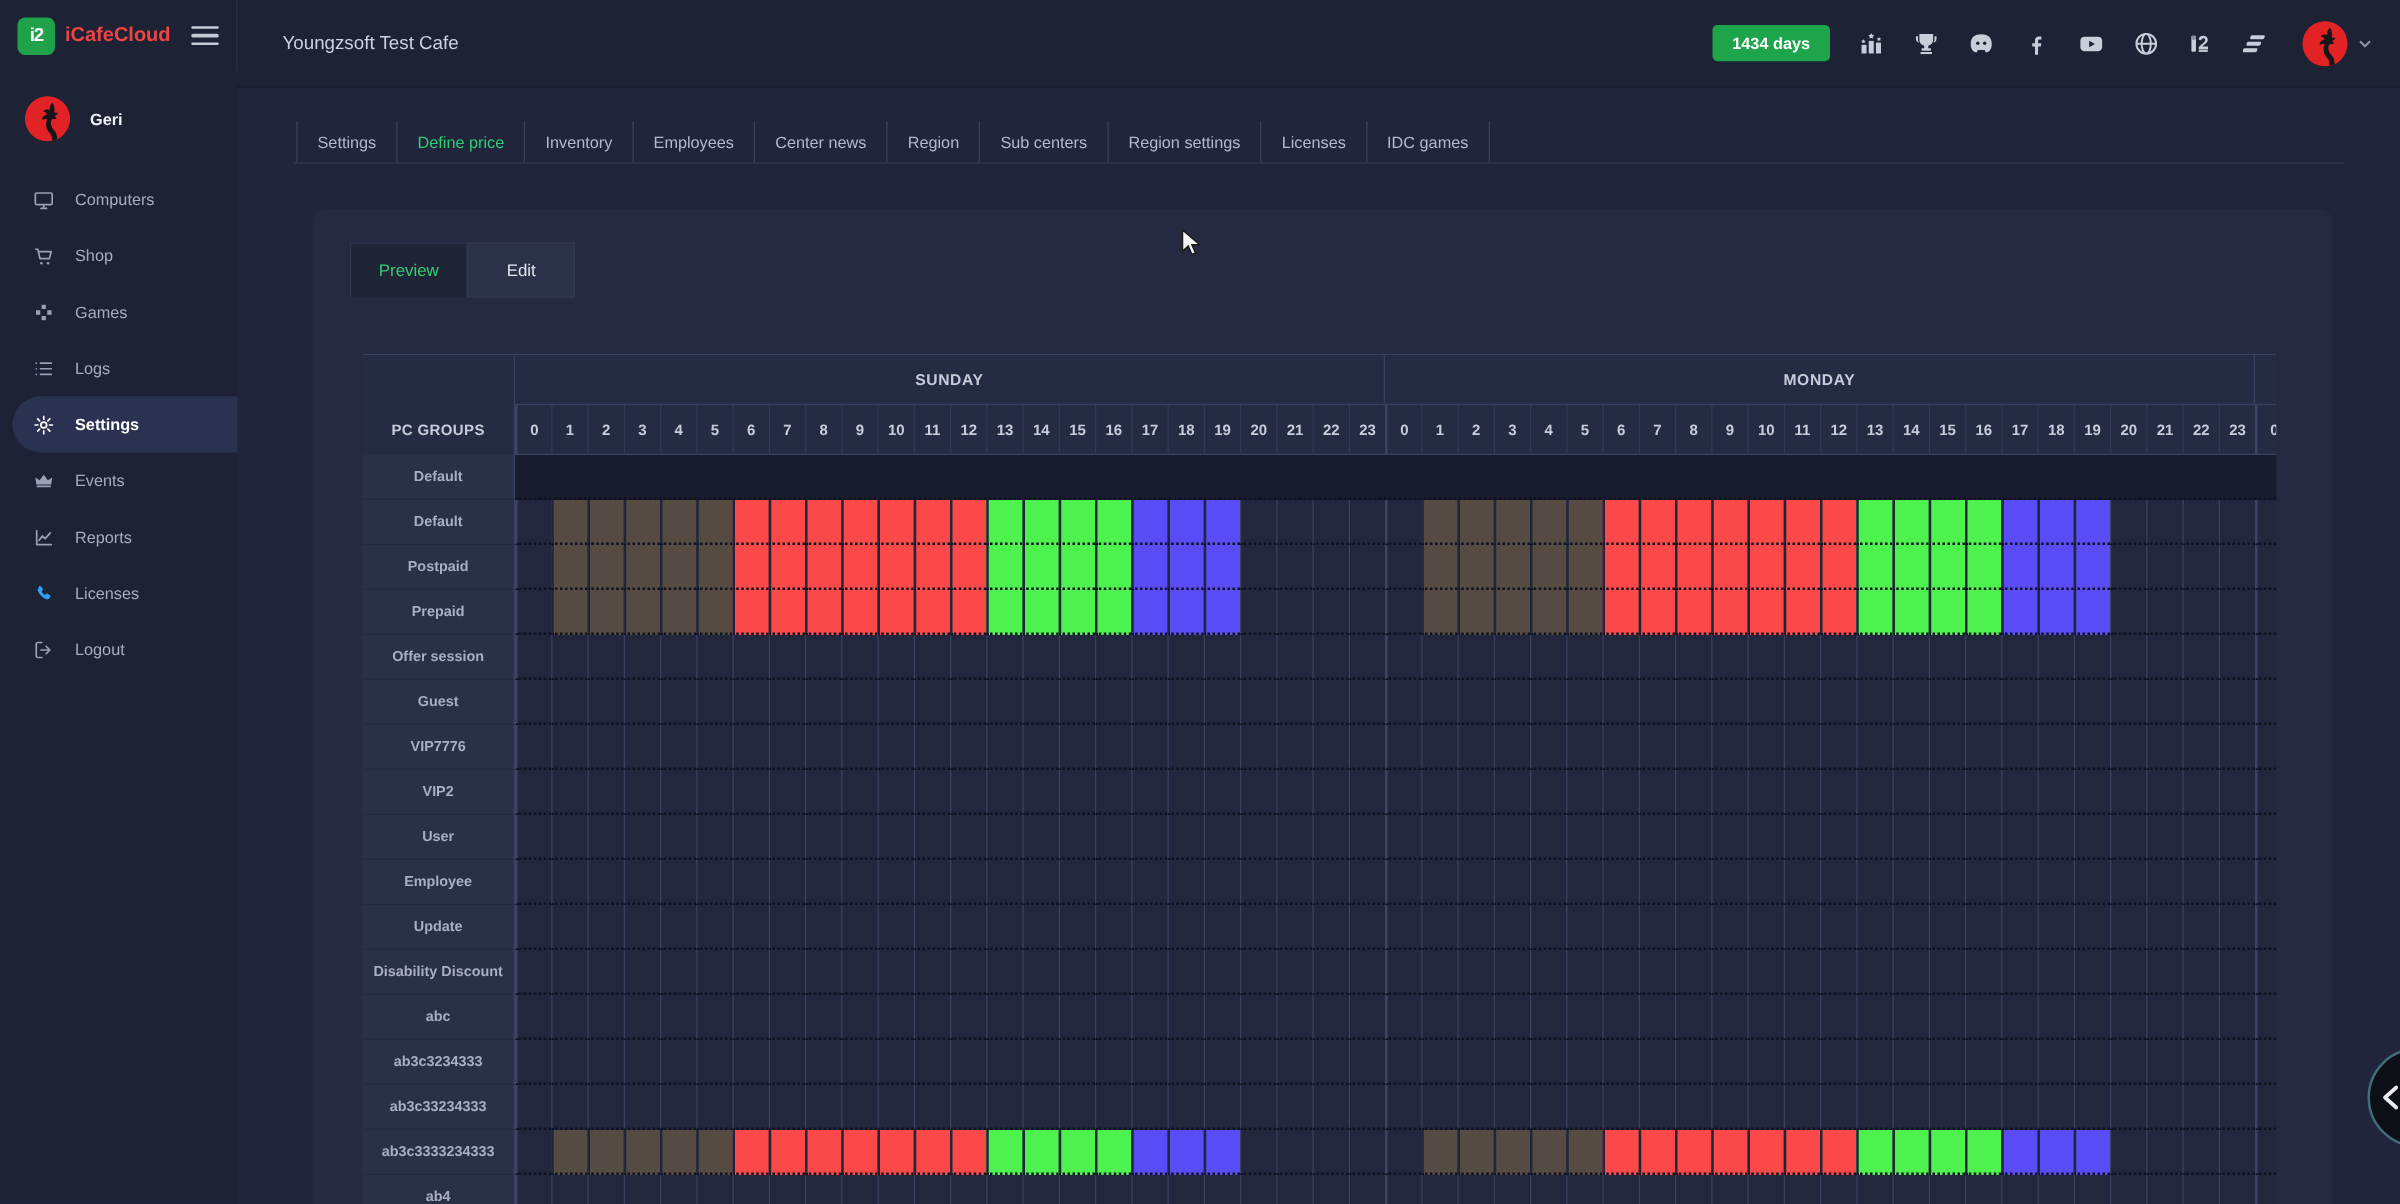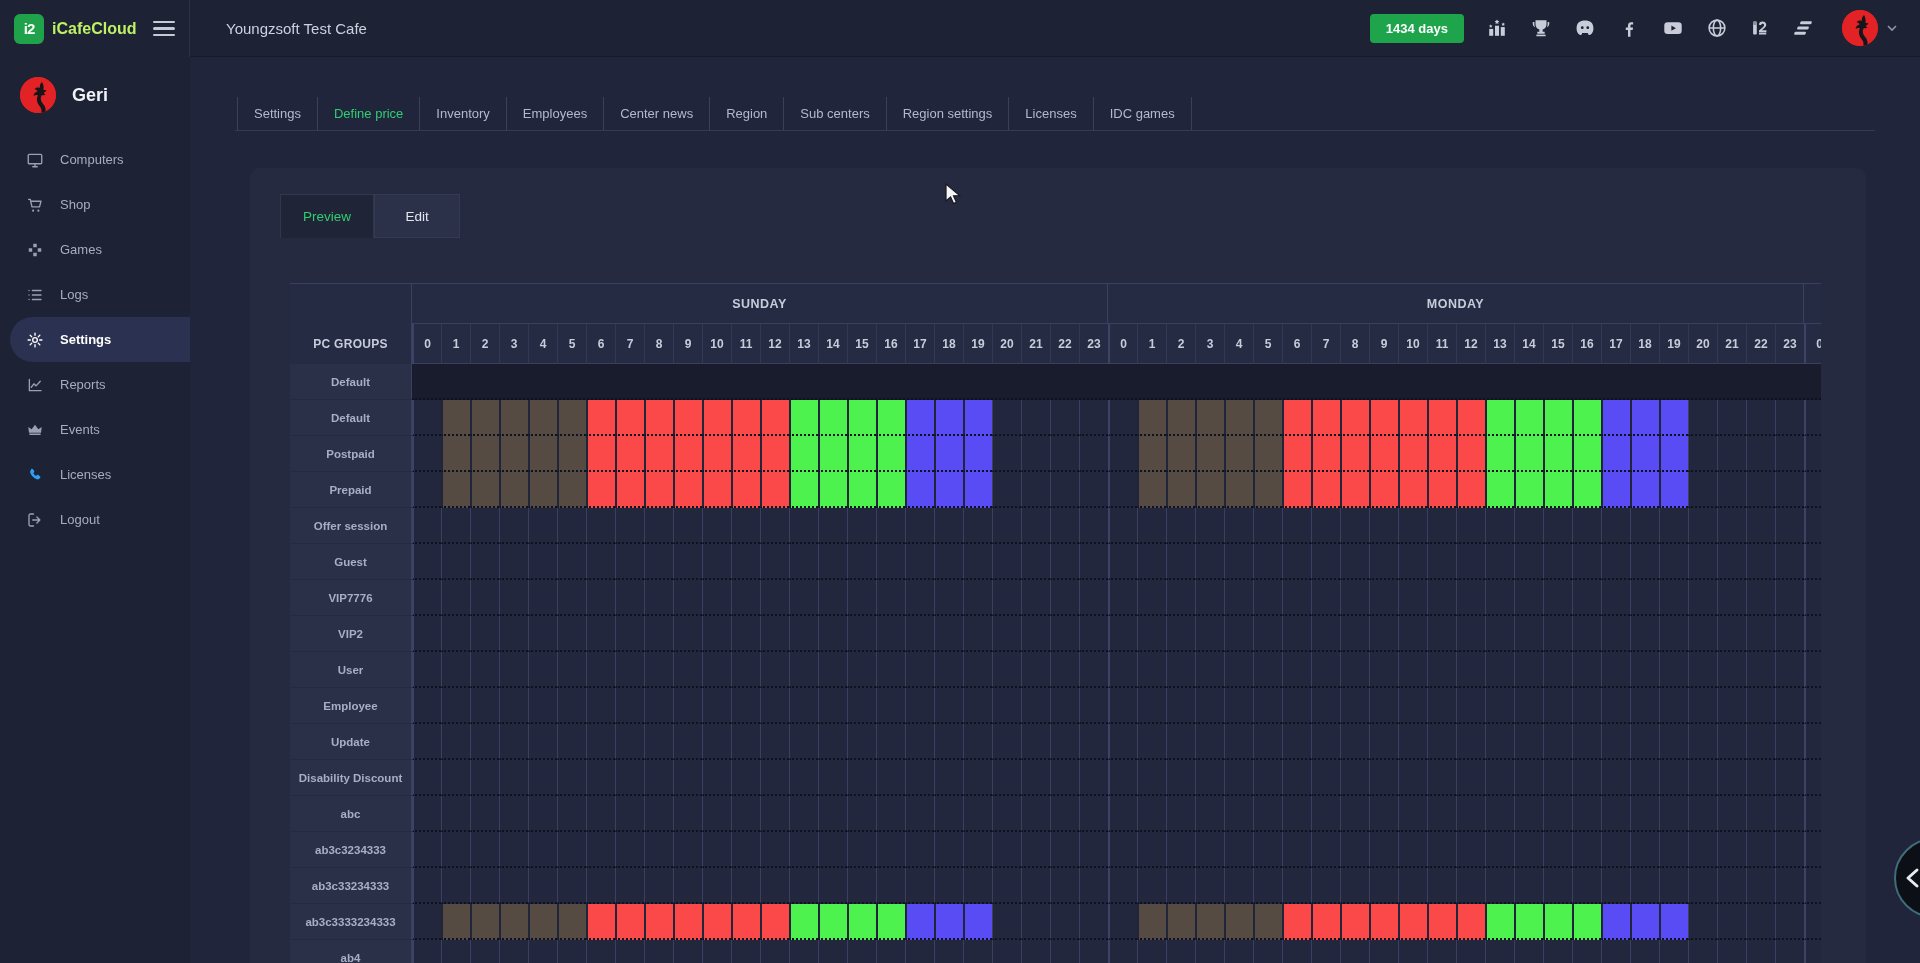--- a/index.html
+++ b/index.html
@@ -7,44 +7,44 @@
     font-family:"Liberation Sans", sans-serif; }
 
   
   .sidebar { position:absolute; left:0; top:0; width:190px; height:963px;
     background:#1d2234; z-index:5; }
   .logo-bar { height:57px; display:flex; align-items:center; padding:0 14px;
     border-right:1px solid #2a3047; }
   .logo-badge { width:30px; height:30px; border-radius:6px; background:#1fa24a;
     color:#fff; font-weight:bold; font-size:15px; display:flex; align-items:center;
     justify-content:center; letter-spacing:-1px; }
-  .logo-text { color:#bef264; font-weight:bold; font-size:16px; margin-left:8px; flex:1; }
+  .logo-text { color:#ef4444; font-weight:bold; font-size:16px; margin-left:8px; flex:1; }
   .hamburger { width:22px; display:flex; flex-direction:column; gap:4px; cursor:pointer; }
   .hamburger i { display:block; height:2.5px; background:#c6cad6; border-radius:2px; }
 
   .user-row { display:flex; align-items:center; gap:16px; padding:20px 0 0 20px; }
   .avatar { width:36px; height:36px; border-radius:50%; background:#e32226;
     overflow:hidden; position:relative; flex:none; }
   .avatar svg { position:absolute; left:0; top:0; }
-  .user-name { color:#f0f2f7; font-weight:bold; font-size:18px; }
+  .user-name { color:#f0f2f7; font-weight:bold; font-size:13px; }
 
   nav { margin-top:24px; }
   .nav-item { height:45px; display:flex; align-items:center; gap:16px;
     padding-left:26px; color:#a7adc0; font-size:13px; cursor:pointer; }
   .nav-item .nicon { width:18px; height:18px; flex:none; display:flex; }
   .nav-item svg { width:18px; height:18px; stroke:#9aa1b5; fill:none;
     stroke-width:1.8; stroke-linecap:round; stroke-linejoin:round; }
   .nav-item svg .fl { fill:#9aa1b5; stroke:none; }
   .nav-item.active { background:#2b3150; border-radius:24px 0 0 24px; margin-left:10px;
     padding-left:16px; color:#ffffff; font-weight:bold; }
   .nav-item.active svg { stroke:#ffffff; }
   .nav-item svg .phone { fill:#2f9ff5; stroke:none; }
 
   
-  .topbar { position:absolute; left:190px; right:0; top:0; height:57px;
+  .topbar { position:absolute; left:190px; right:0; top:0; height:70px;
     background:#1d2234; display:flex; align-items:center; padding:0 22px 0 36px;
     border-bottom:1px solid #171b29; z-index:4; }
   .topbar-title { color:#ccd1df; font-size:15px; flex:1; }
   .days-badge { background:#1ea44b; color:#ffffff; font-size:13px; font-weight:bold;
     padding:7px 16px; border-radius:4px; margin-right:22px; cursor:pointer; }
   .top-icons { display:flex; align-items:center; gap:22px; margin-right:26px; }
   .top-icons .ticon { width:22px; height:22px; display:flex; cursor:pointer; }
   .top-icons svg { width:22px; height:22px; }
   .top-avatar-wrap { display:flex; align-items:center; gap:8px; cursor:pointer; }
   .chev { width:12px; height:12px; }
@@ -161,33 +161,33 @@
           <svg viewBox="0 0 24 24" stroke-width="2.2">
             <circle cx="12" cy="12" r="3.1"></circle>
             <path d="M12 2.8v3M12 18.2v3M2.8 12h3M18.2 12h3M5.5 5.5l2.1 2.1M16.4 16.4l2.1 2.1M18.5 5.5l-2.1 2.1M7.6 16.4l-2.1 2.1"></path>
           </svg>
         </span>
         <span>Settings</span>
       </div>
       <div class="nav-item">
         <span class="nicon">
           <svg viewBox="0 0 24 24">
+            <path class="fl" d="M4.5 18.5h15v-2h-15zM4 15.5 3 8l4.6 3L12 5l4.4 6L21 8l-1 7.5z"></path>
+          </svg>
+        </span>
+        <span>Events</span>
+      </div>
+      <div class="nav-item">
+        <span class="nicon">
+          <svg viewBox="0 0 24 24">
             <path d="M4.5 4.5V19.5H20"></path>
             <path d="M7 15l3.6-4.6 2.8 2.8L19 7"></path>
           </svg>
         </span>
         <span>Reports</span>
-      </div>
-      <div class="nav-item">
-        <span class="nicon">
-          <svg viewBox="0 0 24 24">
-            <path class="fl" d="M4.5 18.5h15v-2h-15zM4 15.5 3 8l4.6 3L12 5l4.4 6L21 8l-1 7.5z"></path>
-          </svg>
-        </span>
-        <span>Events</span>
       </div>
       <div class="nav-item">
         <span class="nicon">
           <svg viewBox="0 0 24 24">
             <path class="phone" d="M6.8 4.2c.7-.7 1.9-.6 2.5.2l1.5 2c.5.7.4 1.6-.2 2.2l-.9.9c.8 1.6 2.1 2.9 3.7 3.7l.9-.9c.6-.6 1.5-.7 2.2-.2l2 1.5c.8.6.9 1.8.2 2.5l-1 1c-.8.8-2 1.1-3.1.7-4.1-1.5-7.4-4.8-8.9-8.9-.4-1.1-.1-2.3.7-3.1z"></path>
           </svg>
         </span>
         <span>Licenses</span>
       </div>
       <div class="nav-item">

